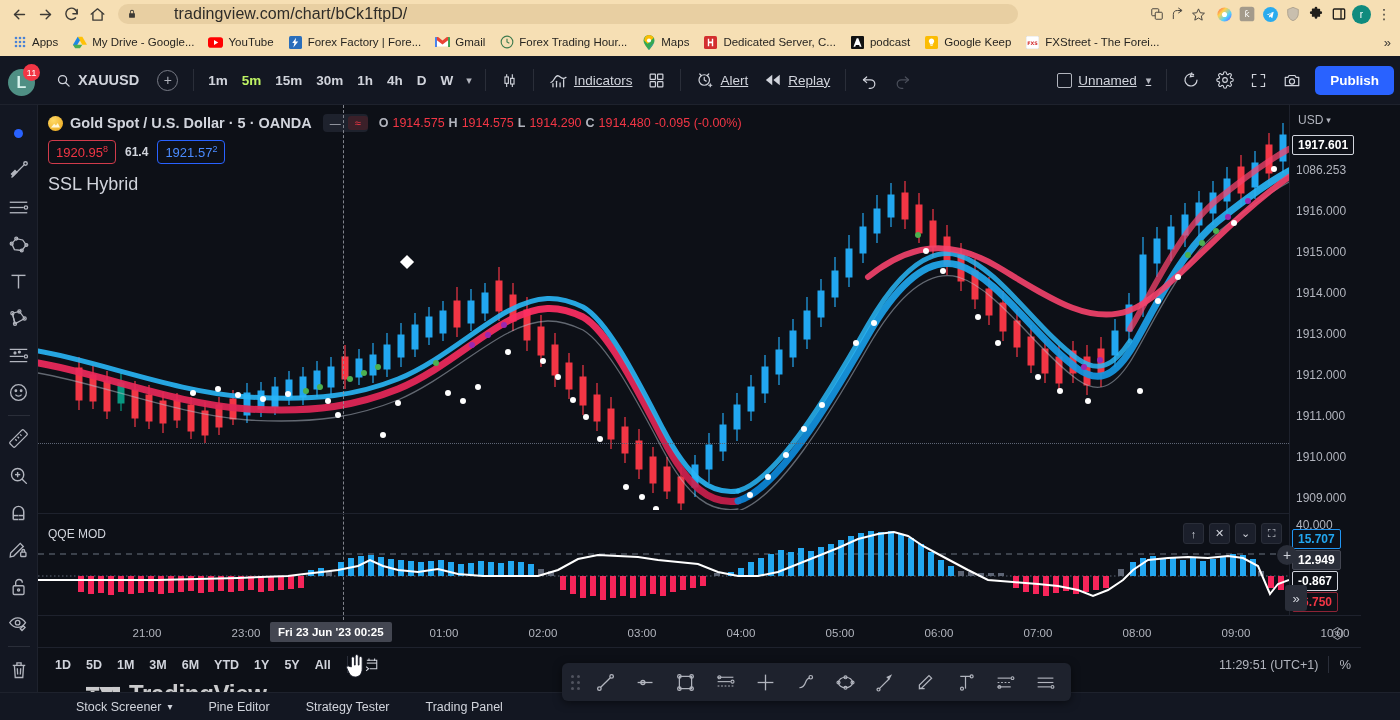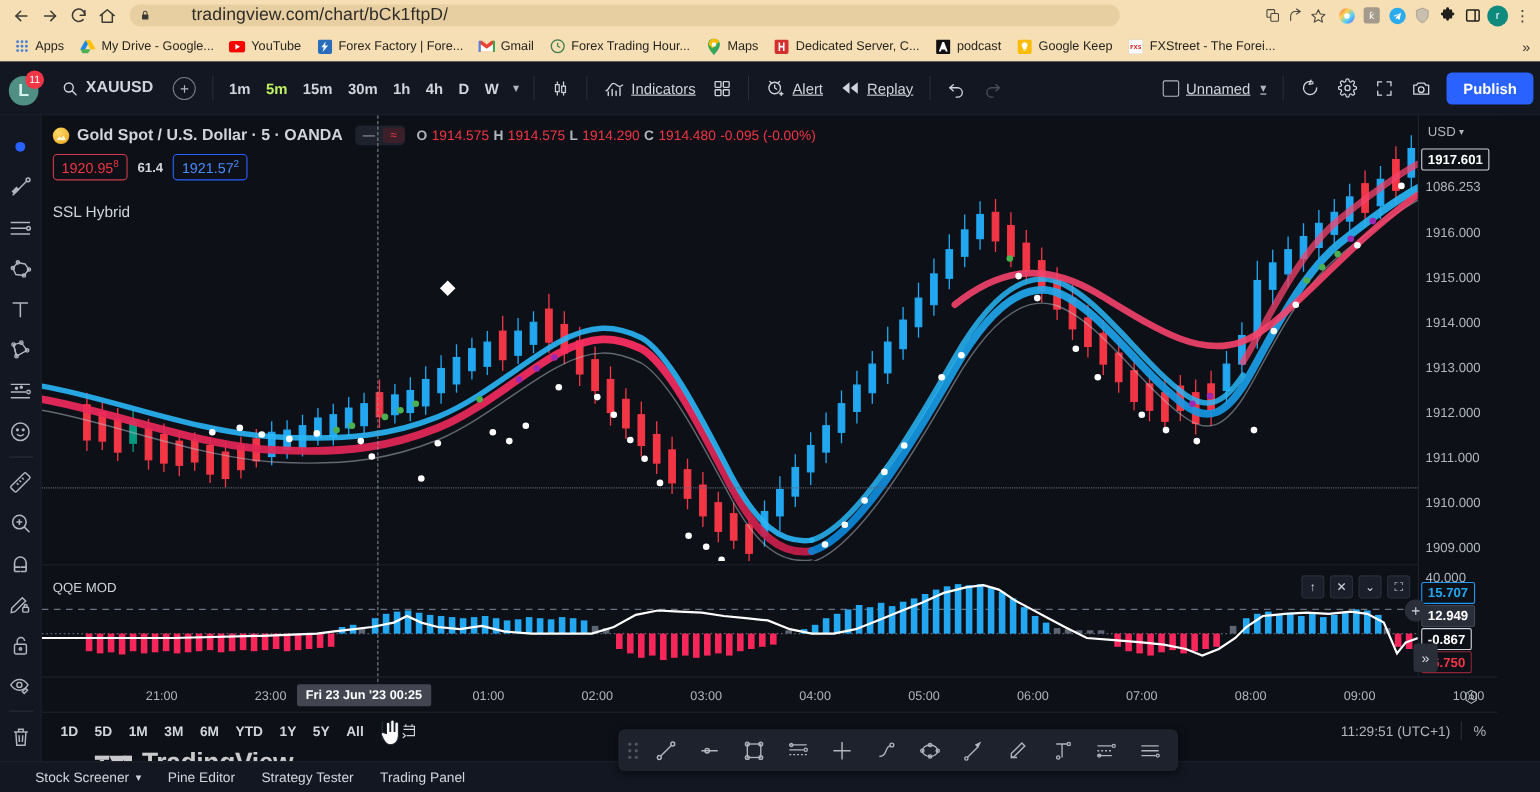--- a/index.html
+++ b/index.html
@@ -177,21 +177,21 @@
     border: 1px solid #d13b4b; color: #f23645; font-size: 13px;
     padding: 3px 7px; border-radius: 4px; font-weight: 500;
   }
   .box-red sup { font-size: 9px; }
   .mid-num { color: #d1d4dc; font-size: 12px; font-weight: bold; }
   .box-blue {
     border: 1px solid #2962ff; color: #4a8bff; font-size: 13px;
     padding: 3px 7px; border-radius: 4px;
   }
   .box-blue sup { font-size: 9px; }
-  .ssl-label { color: #d1d4dc; font-size: 14px; margin-top: 20px; }
+  .ssl-label { color: #d1d4dc; font-size: 18px; margin-top: 10px; }
 
   .crosshair-v {
     position: absolute; top: 0; left: 305px; width: 0; height: 525px;
     border-left: 1px dashed #9598a1; opacity: .85;
   }
   .diamond-mark {
     position: absolute; left: 364px; top: 152px; width: 10px; height: 10px;
     background: #fff; transform: rotate(45deg);
   }
   .dotted-h {
@@ -267,21 +267,21 @@
   }
   .ft-grip { width: 14px; height: 22px; display: grid; grid-template-columns: 3px 3px;
     grid-template-rows: 3px 3px 3px; gap: 3px; align-content: center; justify-content: center; margin-right: 3px; }
   .ft-grip i { width: 3px; height: 3px; background: #50535e; border-radius: 50%; display: block; }
   .ft-ic { width: 40px; height: 34px; display: flex; align-items: center; justify-content: center; color: #b2b5be; }
 
   
   .status-bar {
     position: absolute; bottom: 0; left: 0; width: 1400px; height: 28px;
     background: #131722; border-top: 1px solid #1e222d;
-    display: flex; align-items: center; padding-left: 20px; gap: 0;
+    display: flex; align-items: center; padding-left: 64px; gap: 12px;
   }
   .sb-item { color: #d1d4dc; font-size: 12.5px; padding: 4px 12px; display: flex; align-items: center; gap: 6px; }
 
   svg { display: block; }
 </style>
 </head>
 <body>
 
 <div class="app">
 

